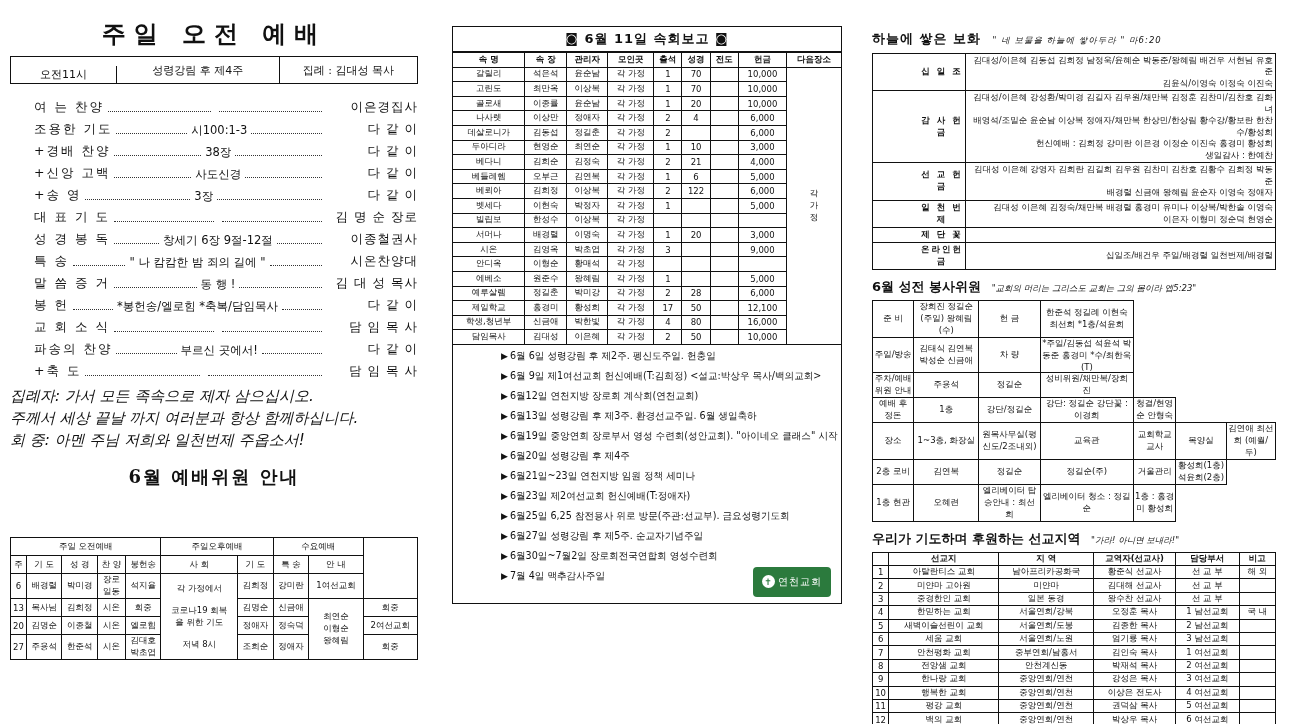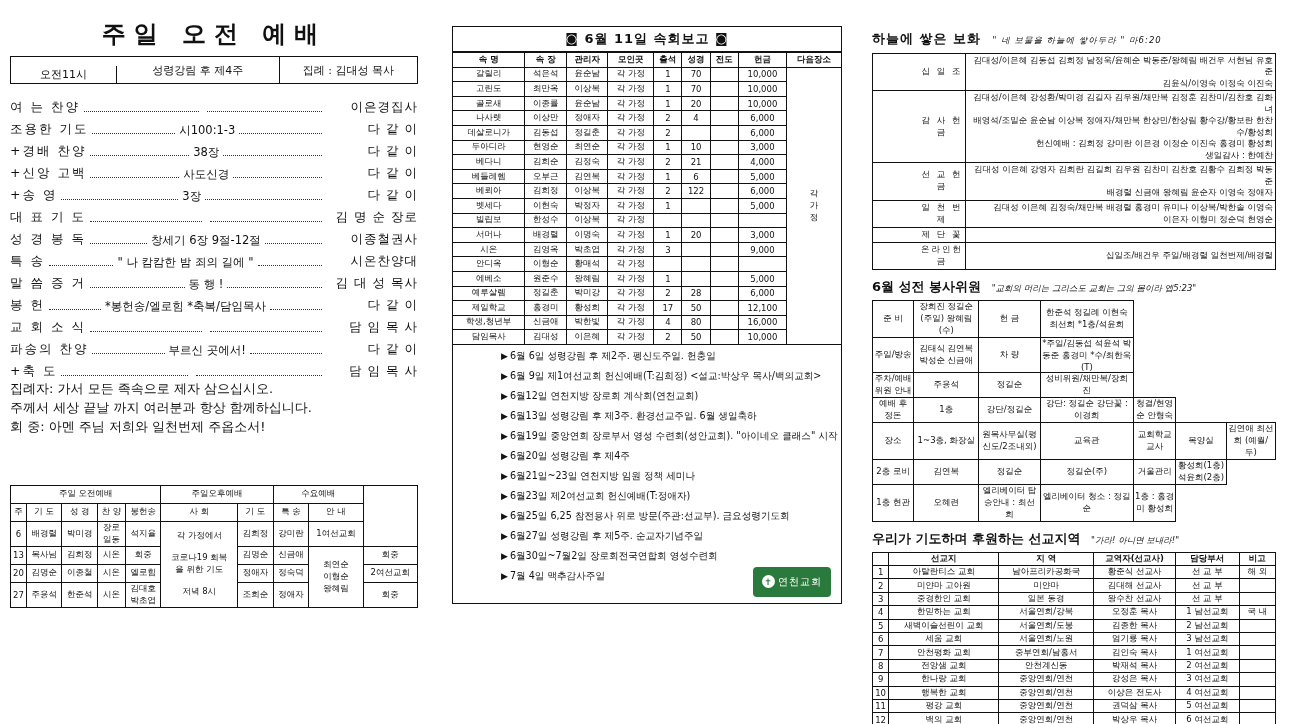--- a/index.html
+++ b/index.html
@@ -31,25 +31,25 @@
   }
   .topbar{
     display:flex;border:1px solid #111;height:26px;align-items:stretch;
     font-size:11px;
   }
   .topbar>div{display:flex;align-items:center;justify-content:center;}
   .topbar .c1{width:26%;border-right:1px solid #111;margin-top:9px;}
   .topbar .c2{width:40%;border-right:1px solid #111;}
   .topbar .c3{width:34%;}
   .order{margin-top:10px;}
-  .orow{display:flex;align-items:flex-end;font-size:12.5px;height:22px;}
+  .orow{display:flex;align-items:flex-end;font-size:12.5px;height:22px;margin-left:24px;}
   .orow .o-item{white-space:nowrap;letter-spacing:2px;}
   .orow .o-mid{white-space:nowrap;font-size:11.5px;}
   .orow .o-who{white-space:nowrap;letter-spacing:1px;text-align:right;min-width:92px;}
-  .note{font-size:13px;line-height:1.45;}
+  .note{font-size:15px;line-height:1.45;margin-top:6px;font-style:italic;}
   .note .ind{display:block;}
   .starnote{font-size:9.5px;text-align:center;margin-top:8px;}
   .title2{
     text-align:center;font-size:18px;font-weight:bold;margin:14px 0 6px 0;
     font-family:"DejaVu Serif","Liberation Serif",serif;letter-spacing:2px;
   }
   #wtbl{width:100%;font-size:9px;}
   #wtbl td,#wtbl th{border:1px solid #111;height:17px;}
   
   #mid{left:452px;top:26px;width:390px;}
@@ -75,21 +75,21 @@
   .stamp .s-ico{
     width:13px;height:13px;border-radius:50%;background:#fff;color:#2b7a3d;
     font-size:9px;display:flex;align-items:center;justify-content:center;margin-right:3px;
   }
   
   #right{left:872px;top:30px;width:404px;}
   .rtitle{font-size:13px;font-weight:bold;letter-spacing:1px;}
   .rsub{font-size:8.5px;font-style:italic;margin-left:6px;font-weight:normal;}
   #offtbl{width:100%;font-size:8.2px;margin-top:5px;}
   #offtbl td{border:1px solid #111;padding:1px 2px;}
-  #offtbl td.lab{width:42px;font-weight:normal;letter-spacing:2px;padding-left:48px;}
+  #offtbl td.lab{width:42px;font-weight:bold;letter-spacing:2px;padding-left:48px;}
   #offtbl td.nm{text-align:right;line-height:1.35;}
   .rtitle2{font-size:13px;font-weight:bold;margin-top:8px;}
   #svctbl{width:100%;font-size:7.6px;margin-top:4px;}
   #svctbl td{border:1px solid #111;height:13px;padding:0 1px;}
   .rtitle3{font-size:13px;font-weight:bold;margin-top:8px;}
   #msntbl{width:100%;font-size:7.6px;margin-top:4px;}
   #msntbl td,#msntbl th{border:1px solid #111;height:12.4px;}
 </style>
 </head>
 <body>
@@ -200,20 +200,21 @@
         </div>
       </div>
 
     <div class="note">
       <span class="ind">집례자: 가서 모든 족속으로 제자 삼으십시오.</span>
       <span class="ind">주께서 세상 끝날 까지 여러분과 항상 함께하십니다.</span>
       <span class="ind">회  중: 아멘 주님 저희와 일천번제 주옵소서!</span>
     </div>
 
 
+    <div class="title2">6월 예배위원 안내</div>
 
     <table id="wtbl" class="bx">
       <tbody id="wtbl-body">
           <tr>
             <td colspan="5">주일 오전예배</td>
             <td colspan="2">주일오후예배</td>
             <td colspan="2">수요예배</td>
           </tr>
           <tr>
             <td>주</td>

